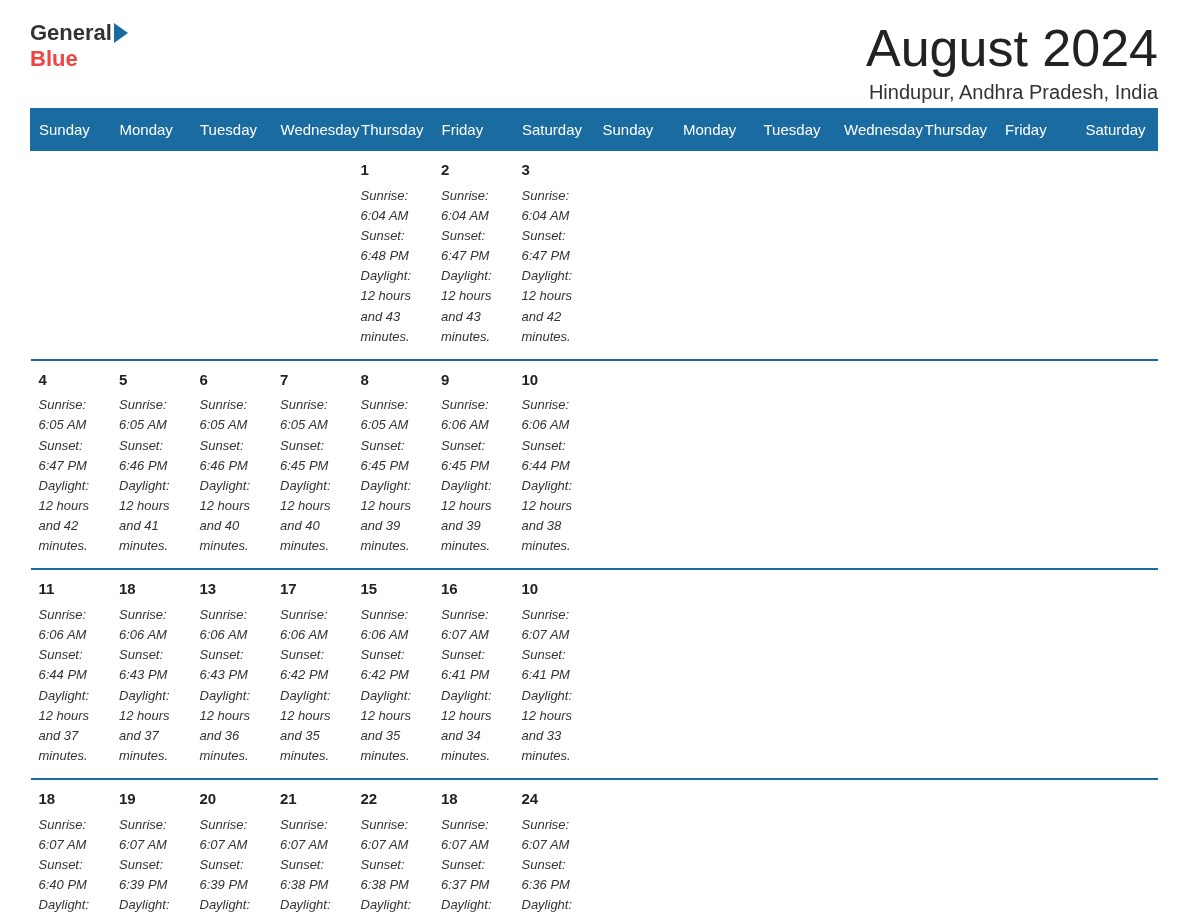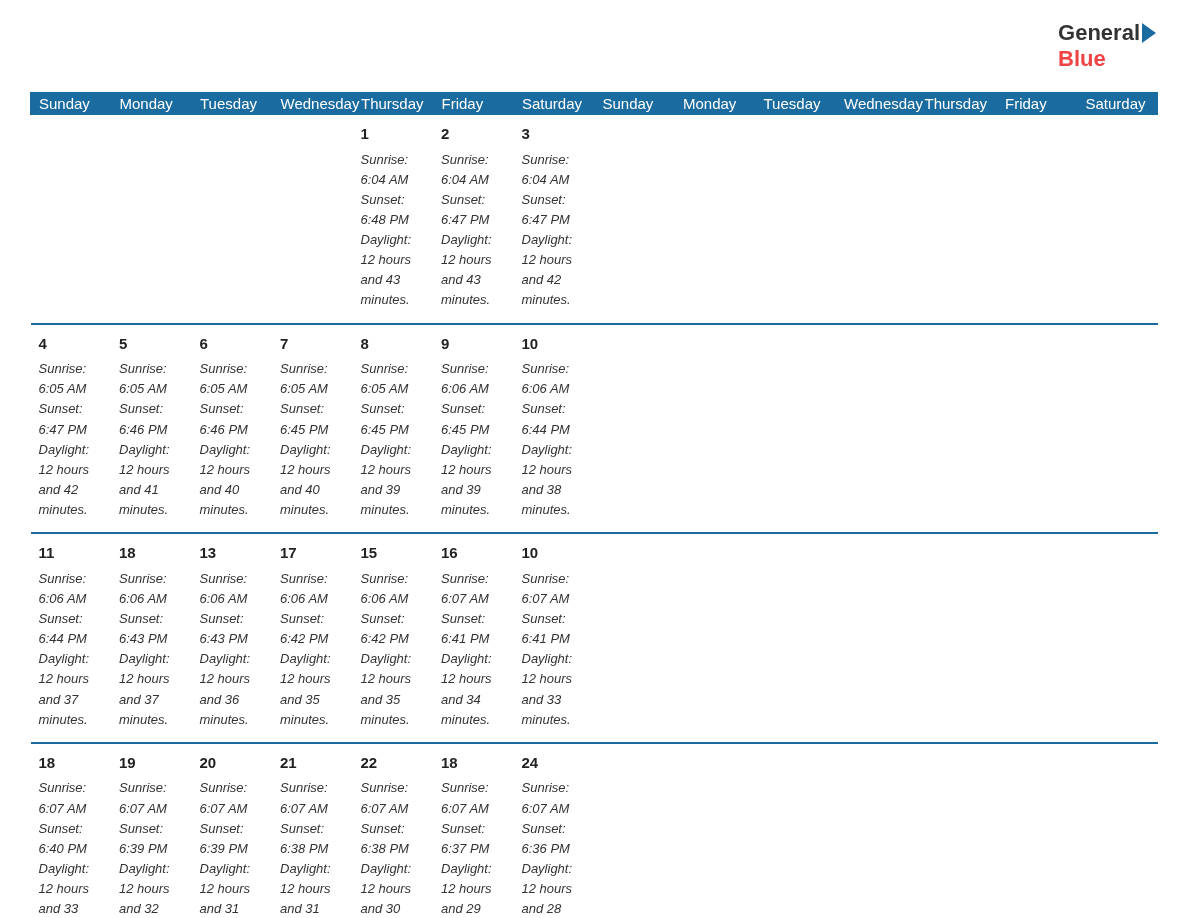--- a/index.html
+++ b/index.html
@@ -5,23 +5,23 @@
     * { box-sizing: border-box; margin: 0; padding: 0; }
     body {
       font-family: Arial, sans-serif;
       background: #fff;
       padding: 20px 30px;
       width: 1188px;
       min-height: 918px;
     }
     .header {
       display: flex;
-      justify-content: flex-end;
+      justify-content: space-between;
       align-items: flex-start;
-      margin-bottom: 20px;
+      margin-bottom: 4px;
     }
     .logo {
       display: flex;
       flex-direction: column;
       align-items: flex-start;
     }
     .logo-text {
       font-size: 22px;
       font-weight: bold;
       color: #333;
@@ -63,21 +63,21 @@
       margin-top: 4px;
     }
     table {
       width: 100%;
       border-collapse: collapse;
       table-layout: fixed;
     }
     thead tr th {
       background-color: #1a6ba0;
       color: #fff;
-      padding: 2px 8px;
+      padding: 12px 8px;
       font-size: 15px;
       font-weight: normal;
       text-align: left;
       border: 1px solid #1a6ba0;
     }
     tbody tr {
       border-bottom: 2px solid #1a6ba0;
     }
     tbody tr td {
       padding: 8px 8px 12px 8px;
@@ -110,20 +110,24 @@
 </head>
 <body>
 
 <div class="header">
   <div class="logo">
     <div class="logo-text">
       <span class="logo-general">General</span>
       <span class="logo-arrow"></span>
     </div>
     <span class="logo-blue">Blue</span>
+  </div>
+  <div class="title-section">
+    <div class="main-title">August 2024</div>
+    <div class="subtitle">Hindupur, Andhra Pradesh, India</div>
   </div>
 </div>
 
 <table>
   <thead>
     <tr>
     <th>Sunday</th>
         <th>Monday</th>
         <th>Tuesday</th>
         <th>Wednesday</th>

